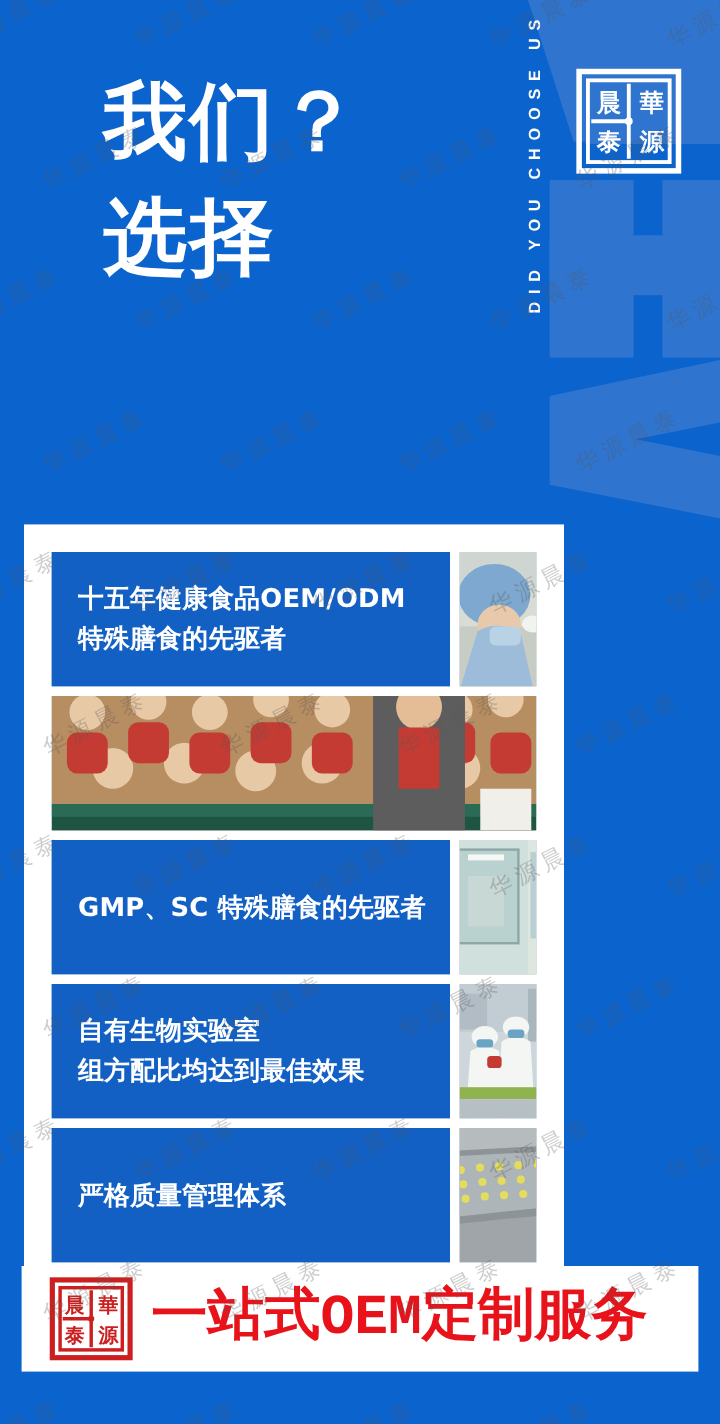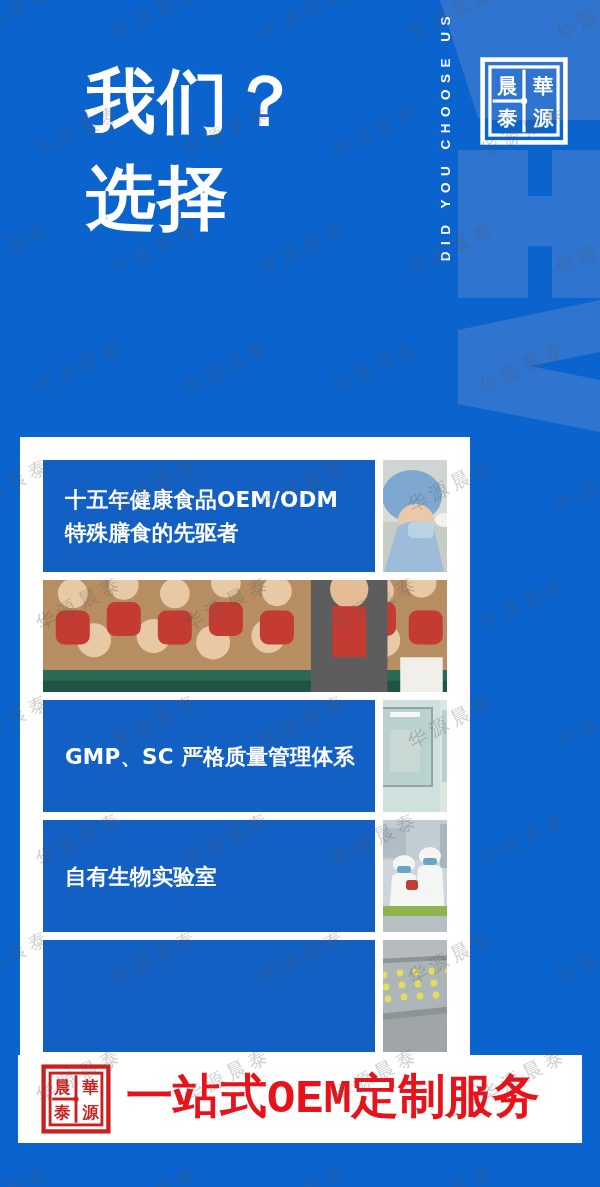--- a/index.html
+++ b/index.html
@@ -288,21 +288,21 @@
           <rect x="126" y="26" width="36" height="86" fill="#5d5d5d"></rect>
           <circle cx="144" cy="34" r="9" fill="#e4bd96"></circle>
           <rect x="136" y="42" width="16" height="24" fill="#c33b33"></rect>
           <rect x="168" y="66" width="20" height="24" fill="#f0efe9"></rect>
         </svg>
       </div>
     </div>
 
     <div class="feature-row">
       <div class="feature-card">
-        <span class="line">GMP、SC 严格质量管理体系</span>
+        <span class="line">GMP、SC 特殊膳食的先驱者</span>
       </div>
       <div class="feature-photo">
         <svg viewBox="0 0 190 112" preserveAspectRatio="xMidYMid slice" xmlns="http://www.w3.org/2000/svg" aria-hidden="true">
           <rect width="190" height="112" fill="#d6dfd8"></rect>
           <rect x="0" y="0" width="120" height="112" fill="#cfe0dd"></rect>
           <rect x="4" y="8" width="108" height="78" fill="#b9d2d0" stroke="#8fa6a6" stroke-width="2"></rect>
           <rect x="58" y="8" width="4" height="78" fill="#7f9696"></rect>
           <rect x="10" y="12" width="16" height="5" fill="#f6f8f5"></rect>
           <rect x="70" y="12" width="30" height="5" fill="#f6f8f5"></rect>
           <g fill="#4d6fa8">
@@ -320,20 +320,21 @@
           <polygon points="150,0 190,16 190,96 150,112" fill="#e8eeea"></polygon>
           <rect x="160" y="18" width="8" height="3" fill="#ffffff"></rect>
           <rect x="152" y="86" width="38" height="26" fill="#c3ccc5"></rect>
         </svg>
       </div>
     </div>
 
     <div class="feature-row">
       <div class="feature-card">
         <span class="line">自有生物实验室</span>
+        <span class="line">组方配比均达到最佳效果</span>
       </div>
       <div class="feature-photo">
         <svg viewBox="0 0 190 112" preserveAspectRatio="xMidYMid slice" xmlns="http://www.w3.org/2000/svg" aria-hidden="true">
           <rect width="190" height="112" fill="#cfd6db"></rect>
           <rect x="0" y="0" width="190" height="40" fill="#c2ccd3"></rect>
           <circle cx="14" cy="20" r="12" fill="#e8ecee" stroke="#9aa6ad" stroke-width="2"></circle>
           <rect x="46" y="8" width="40" height="30" fill="#b2bcc4"></rect>
           <rect x="120" y="4" width="34" height="44" fill="#aab6bd"></rect>
           <rect x="160" y="10" width="26" height="44" rx="8" fill="#d8b9bd"></rect>
           <g fill="#f4f6f4">
@@ -356,20 +357,21 @@
             <rect x="128" y="70" width="10" height="26"></rect>
             <rect x="146" y="62" width="12" height="34"></rect>
             <rect x="166" y="68" width="14" height="28"></rect>
           </g>
         </svg>
       </div>
     </div>
 
     <div class="feature-row">
       <div class="feature-card">
+        <span class="line">严格质量管理体系</span>
       </div>
       <div class="feature-photo">
         <svg viewBox="0 0 190 112" preserveAspectRatio="xMidYMid slice" xmlns="http://www.w3.org/2000/svg" aria-hidden="true">
           <rect width="190" height="112" fill="#9fa5a8"></rect>
           <rect x="0" y="0" width="190" height="22" fill="#b6bbbd"></rect>
           <polygon points="0,22 150,14 160,70 0,86" fill="#8d9498"></polygon>
           <polygon points="10,26 146,19 154,64 12,79" fill="#aeb5b8"></polygon>
           <g fill="#e3dc5c">
             <circle cx="32" cy="38" r="3.4"></circle>
               <circle cx="48" cy="36" r="3.4"></circle>

